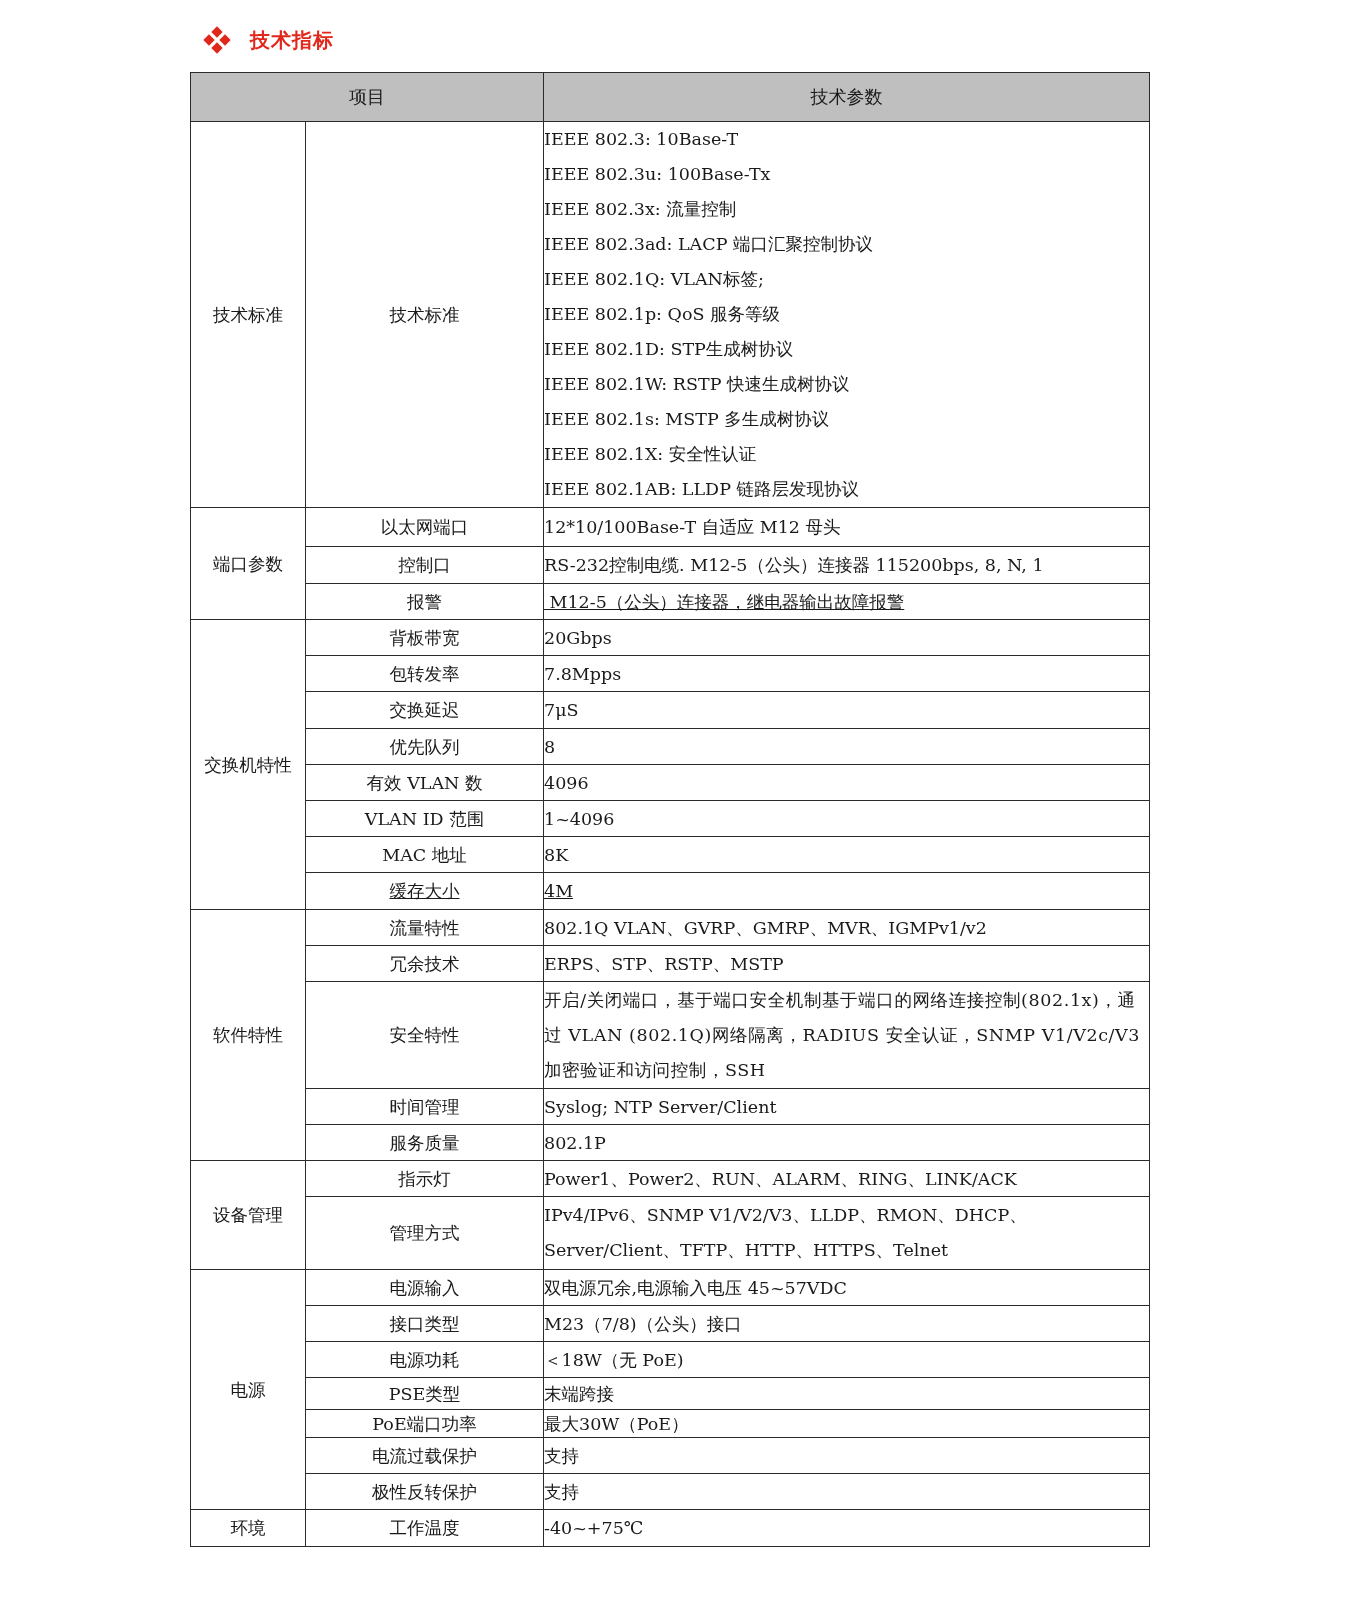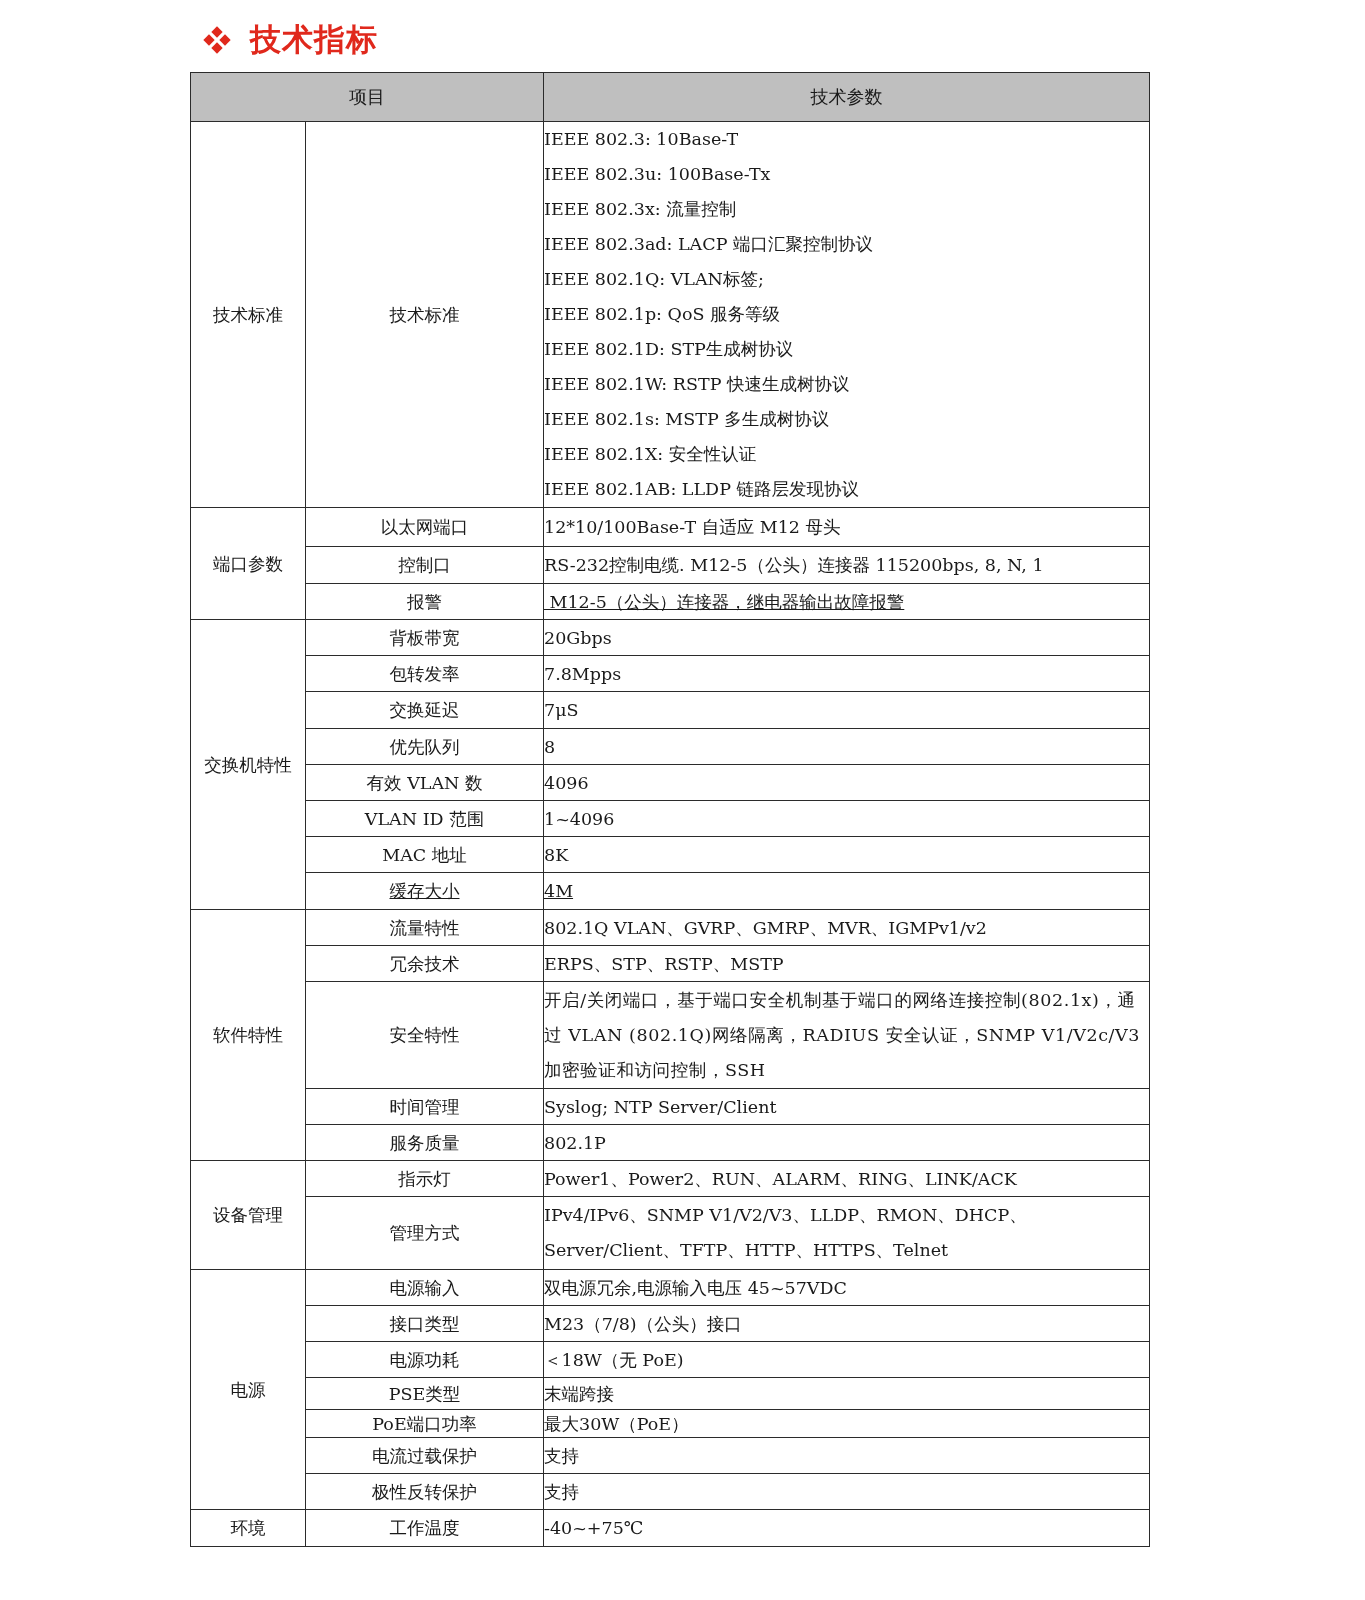--- a/index.html
+++ b/index.html
@@ -4,21 +4,21 @@
 <style>
   html, body { margin: 0; padding: 0; background: #ffffff; }
   body { width: 1365px; height: 1600px; position: relative; font-family: "DejaVu Serif", "Liberation Serif", serif; color: #1a1a1a; }
   .title { position: absolute; left: 204px; top: 16px; height: 48px; display: flex; align-items: center; }
   .title .diamond { width: 26px; height: 26px; position: relative; margin-right: 20px; }
   .title .diamond span { position: absolute; width: 8px; height: 8px; background: #e0281c; transform: rotate(45deg); }
   .title .diamond span:nth-child(1) { left: 9px; top: 1px; }
   .title .diamond span:nth-child(2) { left: 1px; top: 9px; }
   .title .diamond span:nth-child(3) { left: 17px; top: 9px; }
   .title .diamond span:nth-child(4) { left: 9px; top: 17px; }
-  .title .text { font-family: "DejaVu Sans", "Liberation Sans", sans-serif; font-weight: bold; font-size: 31px; color: #e0281c; letter-spacing: 1px; }
+  .title .text { font-family: "DejaVu Sans", "Liberation Sans", sans-serif; font-weight: bold; font-size: 20px; color: #e0281c; letter-spacing: 1px; }
   table.spec { position: absolute; left: 190px; top: 72px; width: 959px; border-collapse: collapse; table-layout: fixed; font-size: 17.5px; }
   table.spec td, table.spec th { border: 1.5px solid #2b2b2b; padding: 0; }
   table.spec th { background: #bfbfbf; font-weight: normal; height: 48px; text-align: center; font-size: 18px; }
   td.cat { text-align: center; vertical-align: middle; line-height: 26px; padding: 0 8px; }
   td.item { text-align: center; vertical-align: middle; }
   td.val { text-align: left; vertical-align: middle; padding-left: 12px; padding-right: 8px; }
   .std-line { height: 35px; line-height: 35px; white-space: nowrap; }
   .multi { line-height: 35px; }
 </style>
 </head>

